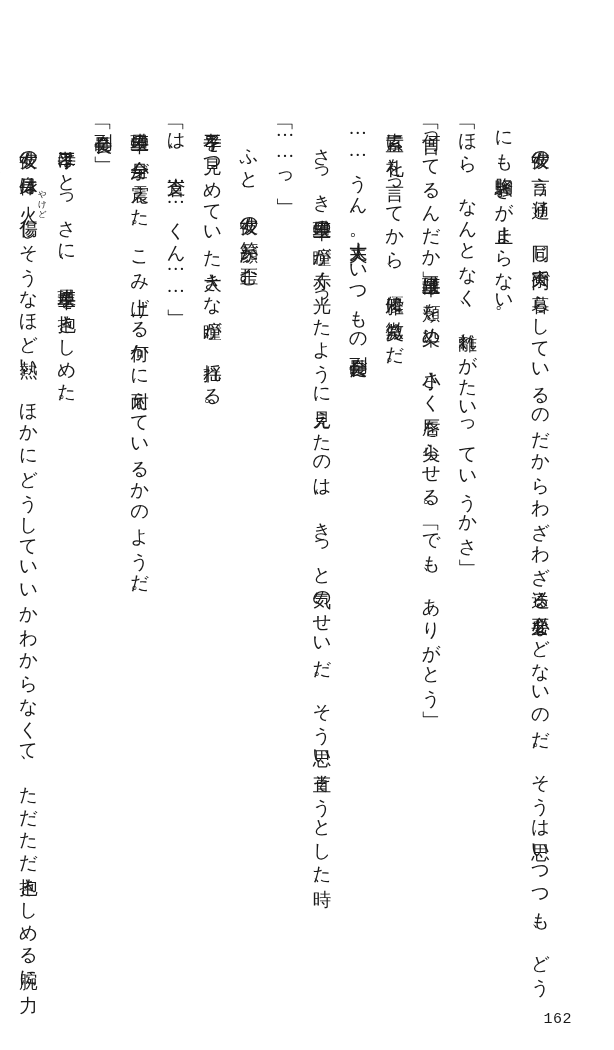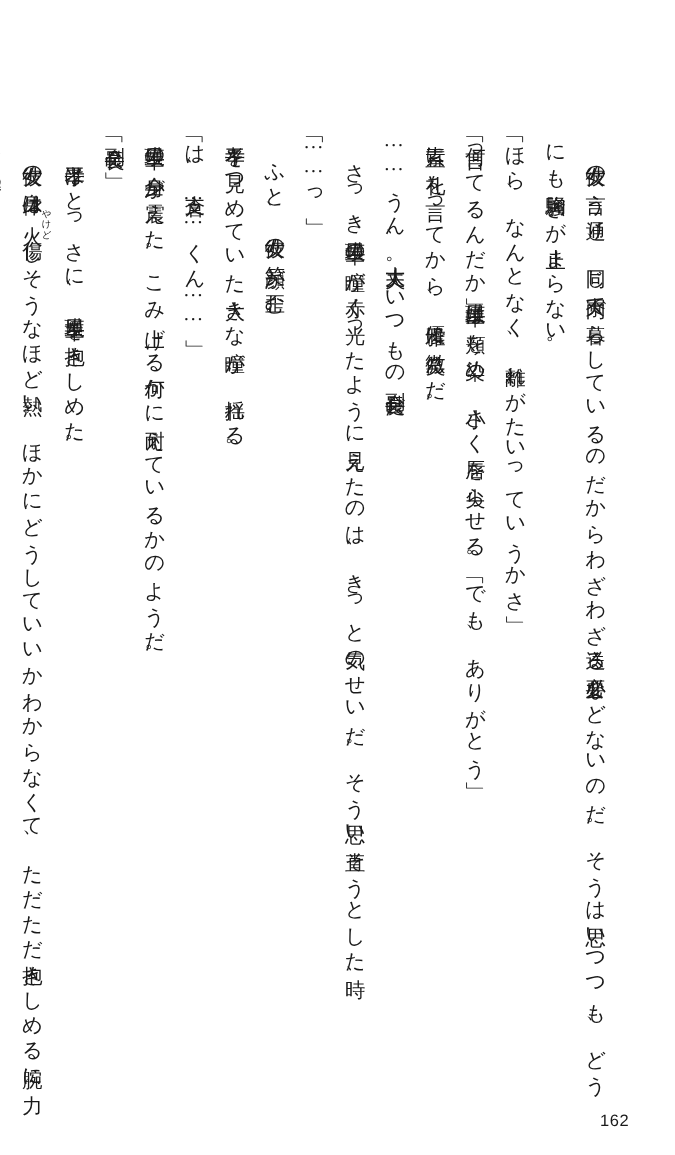--- a/index.html
+++ b/index.html
@@ -48,21 +48,21 @@
   rt {
     font-size: 8.5px;
     letter-spacing: 0;
   }
   #page-number {
     position: absolute;
     right: 42px;
     bottom: 22px;
     font-size: 15px;
     letter-spacing: 0.5px;
-    font-family: Liberation Sans, sans-serif;
+    font-family: Liberation Mono, monospace;
     color: #1a1a1a;
   }
 </style>
 </head>
 <body>
 
 <div id="page">
 
   <div id="text-block">
       <p class="ind">彼女の言う通り、同じ寮内で暮らしているのだからわざわざ送る必要などないのだ。そうは思いつつも、どうにも胸騒ぎが止まらない。</p>

